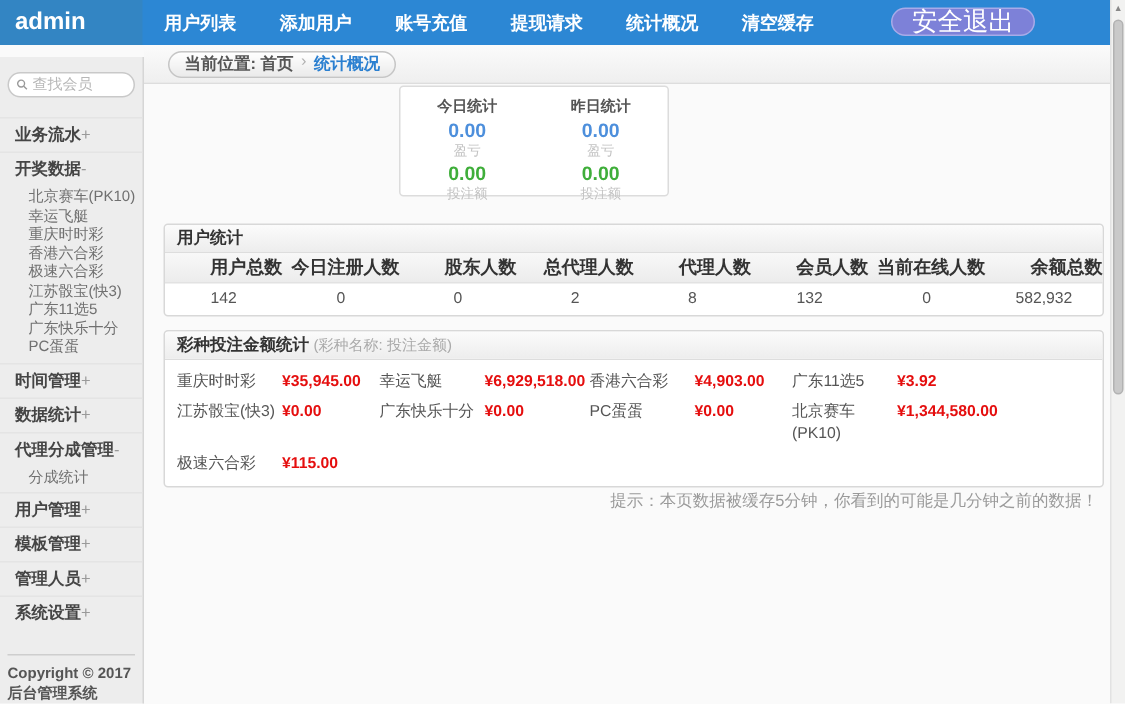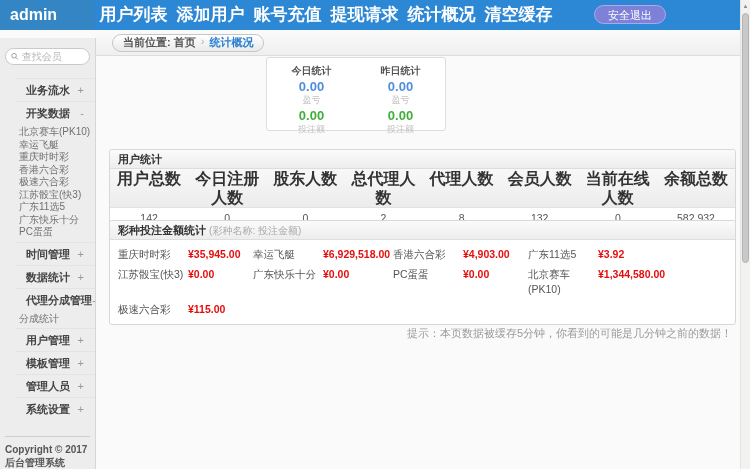--- a/index.html
+++ b/index.html
@@ -8,39 +8,39 @@
     font-family:"Liberation Sans","DejaVu Sans",sans-serif;
     background:#fafafa; position:relative; color:#333;
   }
 
   
   .topbar { position:absolute; left:0; top:0; width:740px; height:30px; background:#2c87d4; }
   .logo { position:absolute; left:0; top:0; width:95px; height:30px; background:#3385c3;
           color:#fff; font-size:16px; font-weight:bold; line-height:30px; padding-left:10px; }
   .nav { position:absolute; left:95px; top:0; height:30px; display:flex; }
   .nav-item { width:77px; text-align:center; line-height:30px; color:#fff;
-              font-size:17px; font-weight:bold; cursor:pointer; white-space:nowrap; }
+              font-size:12px; font-weight:bold; cursor:pointer; white-space:nowrap; }
   .logout-btn { position:absolute; left:594px; top:5px; height:19px; padding:0 13px;
                 background:#7d81d8; border:1px solid #a8abe8; border-radius:10px;
-                color:#fff; font-size:11px; line-height:16px; cursor:pointer;
+                color:#fff; font-size:17px; line-height:16px; cursor:pointer;
                 font-family:inherit; }
 
   
   .sidebar { position:absolute; left:0; top:38px; width:96px; height:439px;
              background:#ededed; border-right:1px solid #d6d6d6; }
   .search-box { margin:10px 5px 0 5px; height:17px; background:#fff;
                 border:1px solid #c9c9c9; border-radius:9px;
                 display:flex; align-items:center; padding:0 5px; gap:3px; }
   .search-box input { border:0; outline:0; background:transparent; font-size:10px;
                       color:#777; width:100%; font-family:inherit; min-width:0; }
   .search-box input::placeholder { color:#b7b7b7; }
   .menu { margin-top:13px; }
   .sec { border-top:1px solid #e4e4e4; line-height:22px; font-size:11px; font-weight:bold;
-         color:#454545; padding:0 11px 0 10px; display:flex; justify-content:space-between;
-         cursor:pointer; white-space:nowrap;margin-left:16px; }
+         color:#454545; padding:0 11px 0 10px; display:flex; 
+         cursor:pointer; white-space:nowrap; }
   .sec .tog { color:#999; font-weight:normal; }
   .sub { font-size:10px; color:#707070; line-height:12.5px; padding-left:19px;
          cursor:pointer; white-space:nowrap; }
   .subs { padding:2px 0 3px 0; }
   .copyright { position:absolute; bottom:8px; left:5px; right:5px; border-top:1px solid #cecece;
                padding-top:6px; font-size:10px; font-weight:bold; color:#555; line-height:13px; }
 
   
   .main { position:absolute; left:96px; top:30px; width:644px; height:439px; }
   .crumb-bar { height:26px; background:linear-gradient(#fbfbfb,#efefef);
@@ -62,21 +62,21 @@
   .panel { position:absolute; left:13px; width:627px; background:#fff;
            border:1px solid #d8d8d8; border-radius:3px; }
   .panel-user { top:119px; }
   .panel-lottery { top:190px; }
   .panel-head { height:19px; line-height:18px; background:linear-gradient(#fbfbfb,#ededed);
                 border-bottom:1px solid #ddd; font-size:11px; font-weight:bold; color:#333;
                 padding-left:8px; border-radius:3px 3px 0 0; }
   .panel-head .sub-note { font-weight:normal; color:#aaa; font-size:10px; }
 
   .thead { display:flex; background:linear-gradient(#f8f8f8,#ececec); border-bottom:1px solid #e2e2e2; }
-  .thead .cell { flex:1; text-align:center; font-size:16px; font-weight:bold; color:#333; line-height:19px; }
+  .thead .cell { flex:1; text-align:right; font-size:12px; font-weight:bold; color:#333; line-height:19px; }
   .tbody { display:flex; }
   .tbody .cell { flex:1; text-align:center; font-size:10.5px; color:#555; line-height:21px; }
 
   .lottery-grid { display:grid; grid-template-columns:135px 140px 135px 1fr;
                   padding:7px 0 7px 8px; row-gap:5px; }
   .lot-cell { display:flex; font-size:10.5px; line-height:15px; }
   .lot-name { width:70px; color:#555; flex-shrink:0; }
   .lot-val  { color:#e50e0e; font-weight:bold; white-space:nowrap; }
 
   .hint { position:absolute; top:296px; right:8px; font-size:11px; color:#9a9a9a; }

